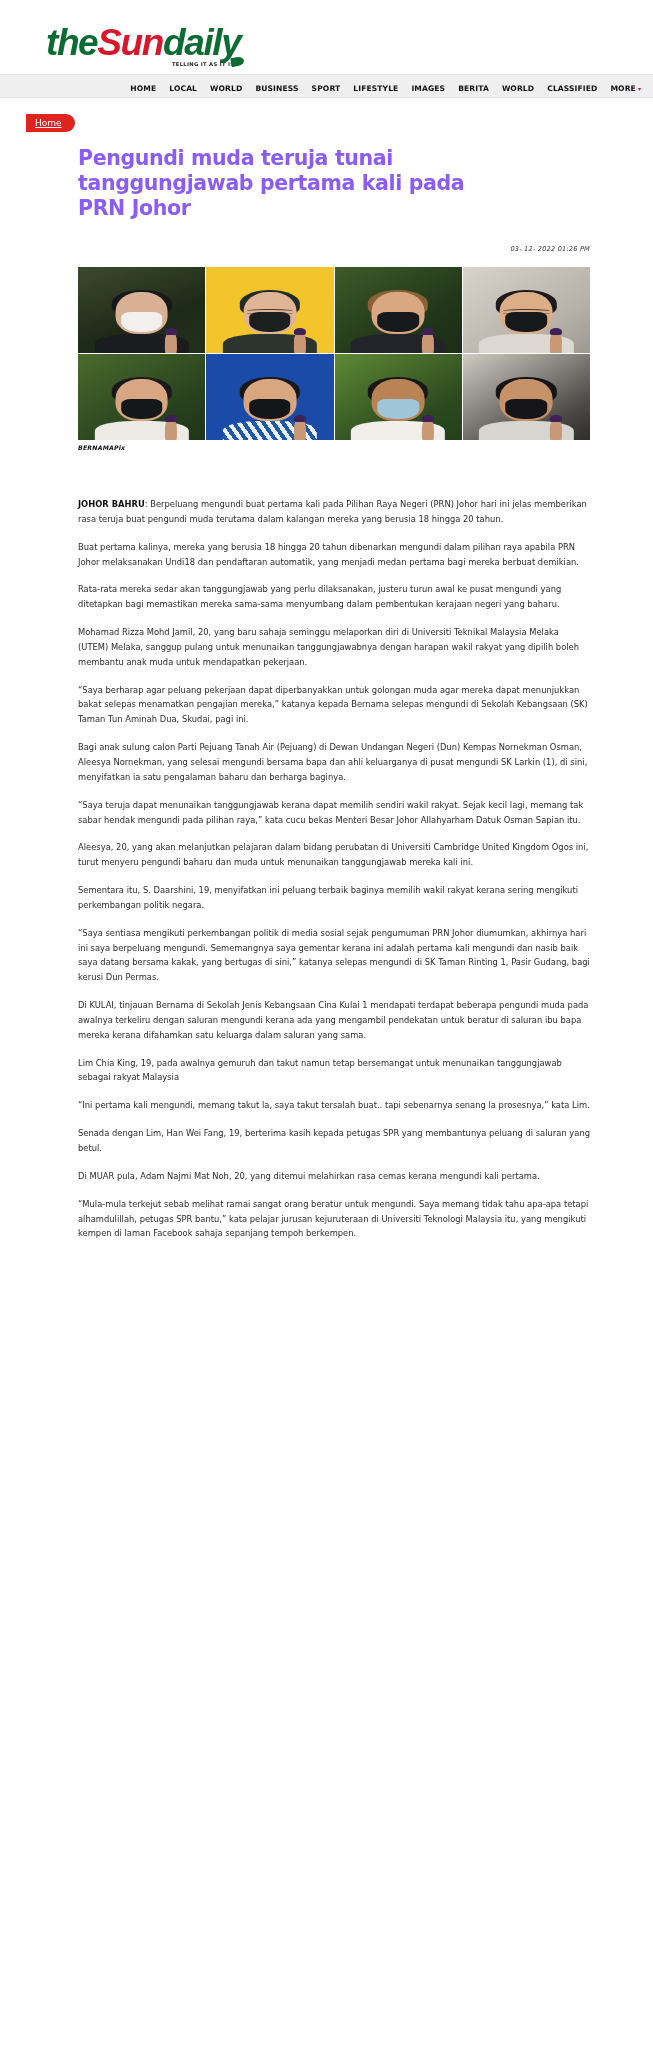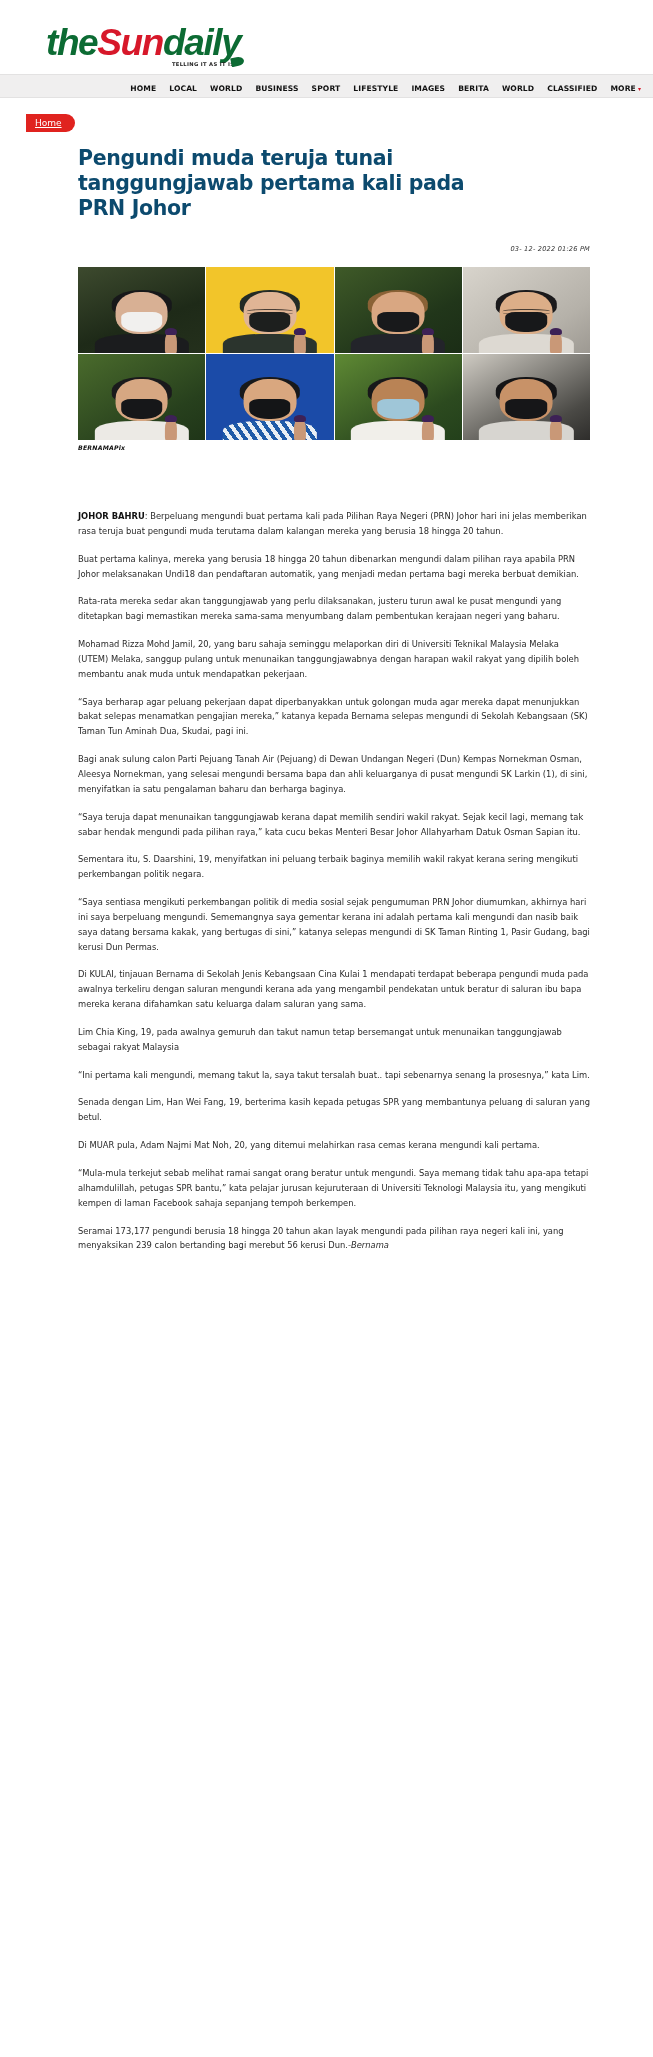--- a/index.html
+++ b/index.html
@@ -121,21 +121,21 @@
   
   .article {
     padding: 0 63px 0 78px;
   }
   .headline {
     font-family: "DejaVu Sans", sans-serif;
     font-size: 20.5px;
     font-weight: bold;
     line-height: 1.22;
     letter-spacing: -0.35px;
-    color: #0c4a6e;
+    color: #8b5cf6;
     margin: 14px 0 0 0;
     max-width: 420px;
   }
   .timestamp {
     font-family: "DejaVu Sans", sans-serif;
     font-size: 6.6px;
     font-style: italic;
     color: #333;
     text-align: right;
     margin: 24px 0 0 0;
@@ -238,21 +238,21 @@
     font-size: 6.2px;
     font-weight: bold;
     font-style: italic;
     color: #111;
     letter-spacing: 0.2px;
     margin-top: 4px;
   }
 
   
   .body-copy {
-    margin-top: 58px;
+    margin-top: 46px;
     padding-bottom: 70px;
   }
   .body-copy p {
     font-family: "DejaVu Sans", sans-serif;
     font-size: 8.35px;
     line-height: 1.78;
     color: #2a2a2a;
     margin: 0 0 13px 0;
     letter-spacing: 0.01px;
   }
@@ -403,28 +403,28 @@
     <div class="body-copy">
 
       <p class="lead"><b>JOHOR BAHRU</b><span>: Berpeluang mengundi buat pertama kali pada Pilihan Raya Negeri (PRN) Johor hari ini jelas memberikan rasa teruja buat pengundi muda terutama dalam kalangan mereka yang berusia 18 hingga 20 tahun.</span></p>
 
       <p>Buat pertama kalinya, mereka yang berusia 18 hingga 20 tahun dibenarkan mengundi dalam pilihan raya apabila PRN Johor melaksanakan Undi18 dan pendaftaran automatik, yang menjadi medan pertama bagi mereka berbuat demikian.</p>
       <p>Rata-rata mereka sedar akan tanggungjawab yang perlu dilaksanakan, justeru turun awal ke pusat mengundi yang ditetapkan bagi memastikan mereka sama-sama menyumbang dalam pembentukan kerajaan negeri yang baharu.</p>
       <p>Mohamad Rizza Mohd Jamil, 20, yang baru sahaja seminggu melaporkan diri di Universiti Teknikal Malaysia Melaka (UTEM) Melaka, sanggup pulang untuk menunaikan tanggungjawabnya dengan harapan wakil rakyat yang dipilih boleh membantu anak muda untuk mendapatkan pekerjaan.</p>
       <p>“Saya berharap agar peluang pekerjaan dapat diperbanyakkan untuk golongan muda agar mereka dapat menunjukkan bakat selepas menamatkan pengajian mereka,” katanya kepada Bernama selepas mengundi di Sekolah Kebangsaan (SK) Taman Tun Aminah Dua, Skudai, pagi ini.</p>
       <p>Bagi anak sulung calon Parti Pejuang Tanah Air (Pejuang) di Dewan Undangan Negeri (Dun) Kempas Nornekman Osman, Aleesya Nornekman, yang selesai mengundi bersama bapa dan ahli keluarganya di pusat mengundi SK Larkin (1), di sini, menyifatkan ia satu pengalaman baharu dan berharga baginya.</p>
       <p>“Saya teruja dapat menunaikan tanggungjawab kerana dapat memilih sendiri wakil rakyat. Sejak kecil lagi, memang tak sabar hendak mengundi pada pilihan raya,” kata cucu bekas Menteri Besar Johor Allahyarham Datuk Osman Sapian itu.</p>
+      <p>Aleesya, 20, yang akan melanjutkan pelajaran dalam bidang perubatan di Universiti Cambridge United Kingdom Ogos ini, turut menyeru pengundi baharu dan muda untuk menunaikan tanggungjawab mereka kali ini.</p>
       <p>Sementara itu, S. Daarshini, 19, menyifatkan ini peluang terbaik baginya memilih wakil rakyat kerana sering mengikuti perkembangan politik negara.</p>
       <p>“Saya sentiasa mengikuti perkembangan politik di media sosial sejak pengumuman PRN Johor diumumkan, akhirnya hari ini saya berpeluang mengundi. Sememangnya saya gementar kerana ini adalah pertama kali mengundi dan nasib baik saya datang bersama kakak, yang bertugas di sini,” katanya selepas mengundi di SK Taman Rinting 1, Pasir Gudang, bagi kerusi Dun Permas.</p>
       <p>Di KULAI, tinjauan Bernama di Sekolah Jenis Kebangsaan Cina Kulai 1 mendapati terdapat beberapa pengundi muda pada awalnya terkeliru dengan saluran mengundi kerana ada yang mengambil pendekatan untuk beratur di saluran ibu bapa mereka kerana difahamkan satu keluarga dalam saluran yang sama.</p>
       <p>Lim Chia King, 19, pada awalnya gemuruh dan takut namun tetap bersemangat untuk menunaikan tanggungjawab sebagai rakyat Malaysia</p>
       <p>“Ini pertama kali mengundi, memang takut la, saya takut tersalah buat.. tapi sebenarnya senang la prosesnya,” kata Lim.</p>
       <p>Senada dengan Lim, Han Wei Fang, 19, berterima kasih kepada petugas SPR yang membantunya peluang di saluran yang betul.</p>
       <p>Di MUAR pula, Adam Najmi Mat Noh, 20, yang ditemui melahirkan rasa cemas kerana mengundi kali pertama.</p>
       <p>“Mula-mula terkejut sebab melihat ramai sangat orang beratur untuk mengundi. Saya memang tidak tahu apa-apa tetapi alhamdulillah, petugas SPR bantu,” kata pelajar jurusan kejuruteraan di Universiti Teknologi Malaysia itu, yang mengikuti kempen di laman Facebook sahaja sepanjang tempoh berkempen.</p>
 
-      <p><span>Seramai 173,177 pengundi berusia 18 hingga 20 tahun akan layak mengundi pada pilihan raya negeri kali ini, yang menyaksikan 239 calon bertanding bagi merebut 56 kerusi Dun.</span><i>-Bernama</i></p>
 
     </div>
 
   </article>
 
 </div>
 
 </body></html>

